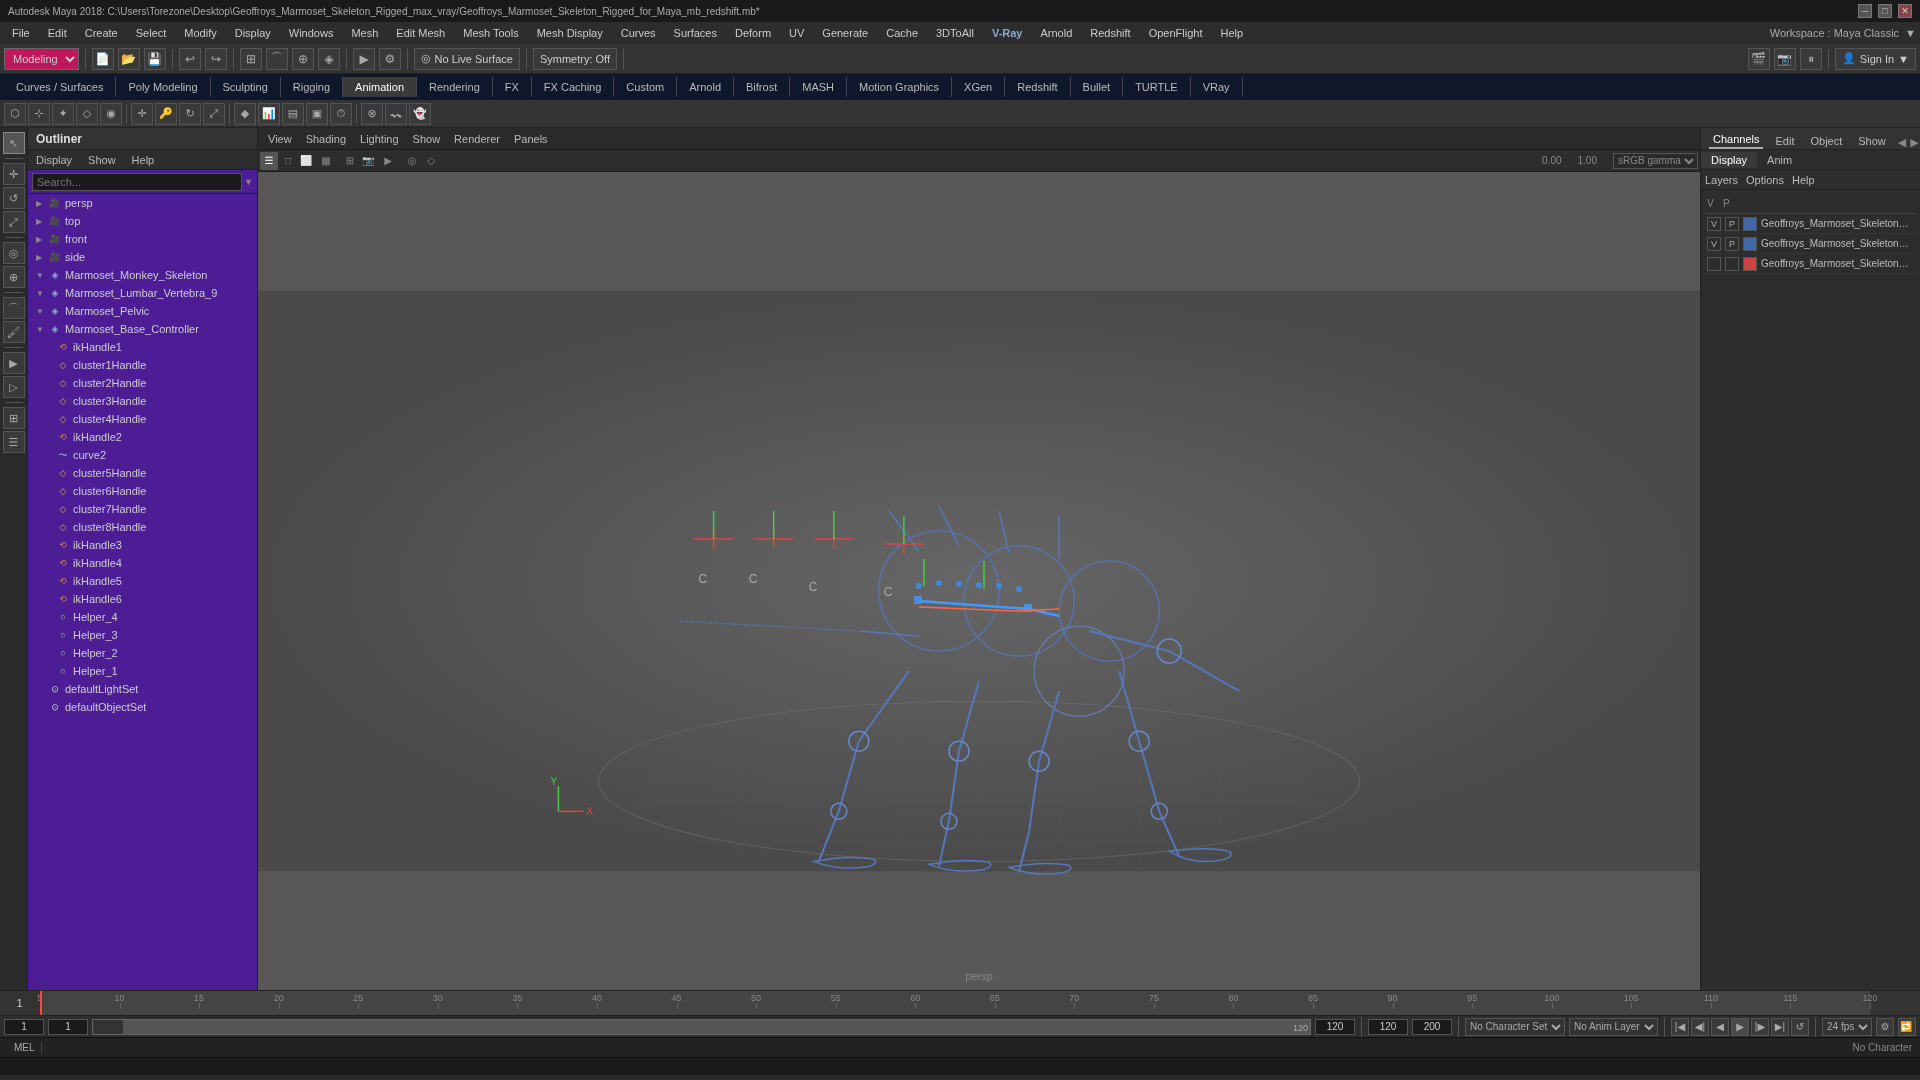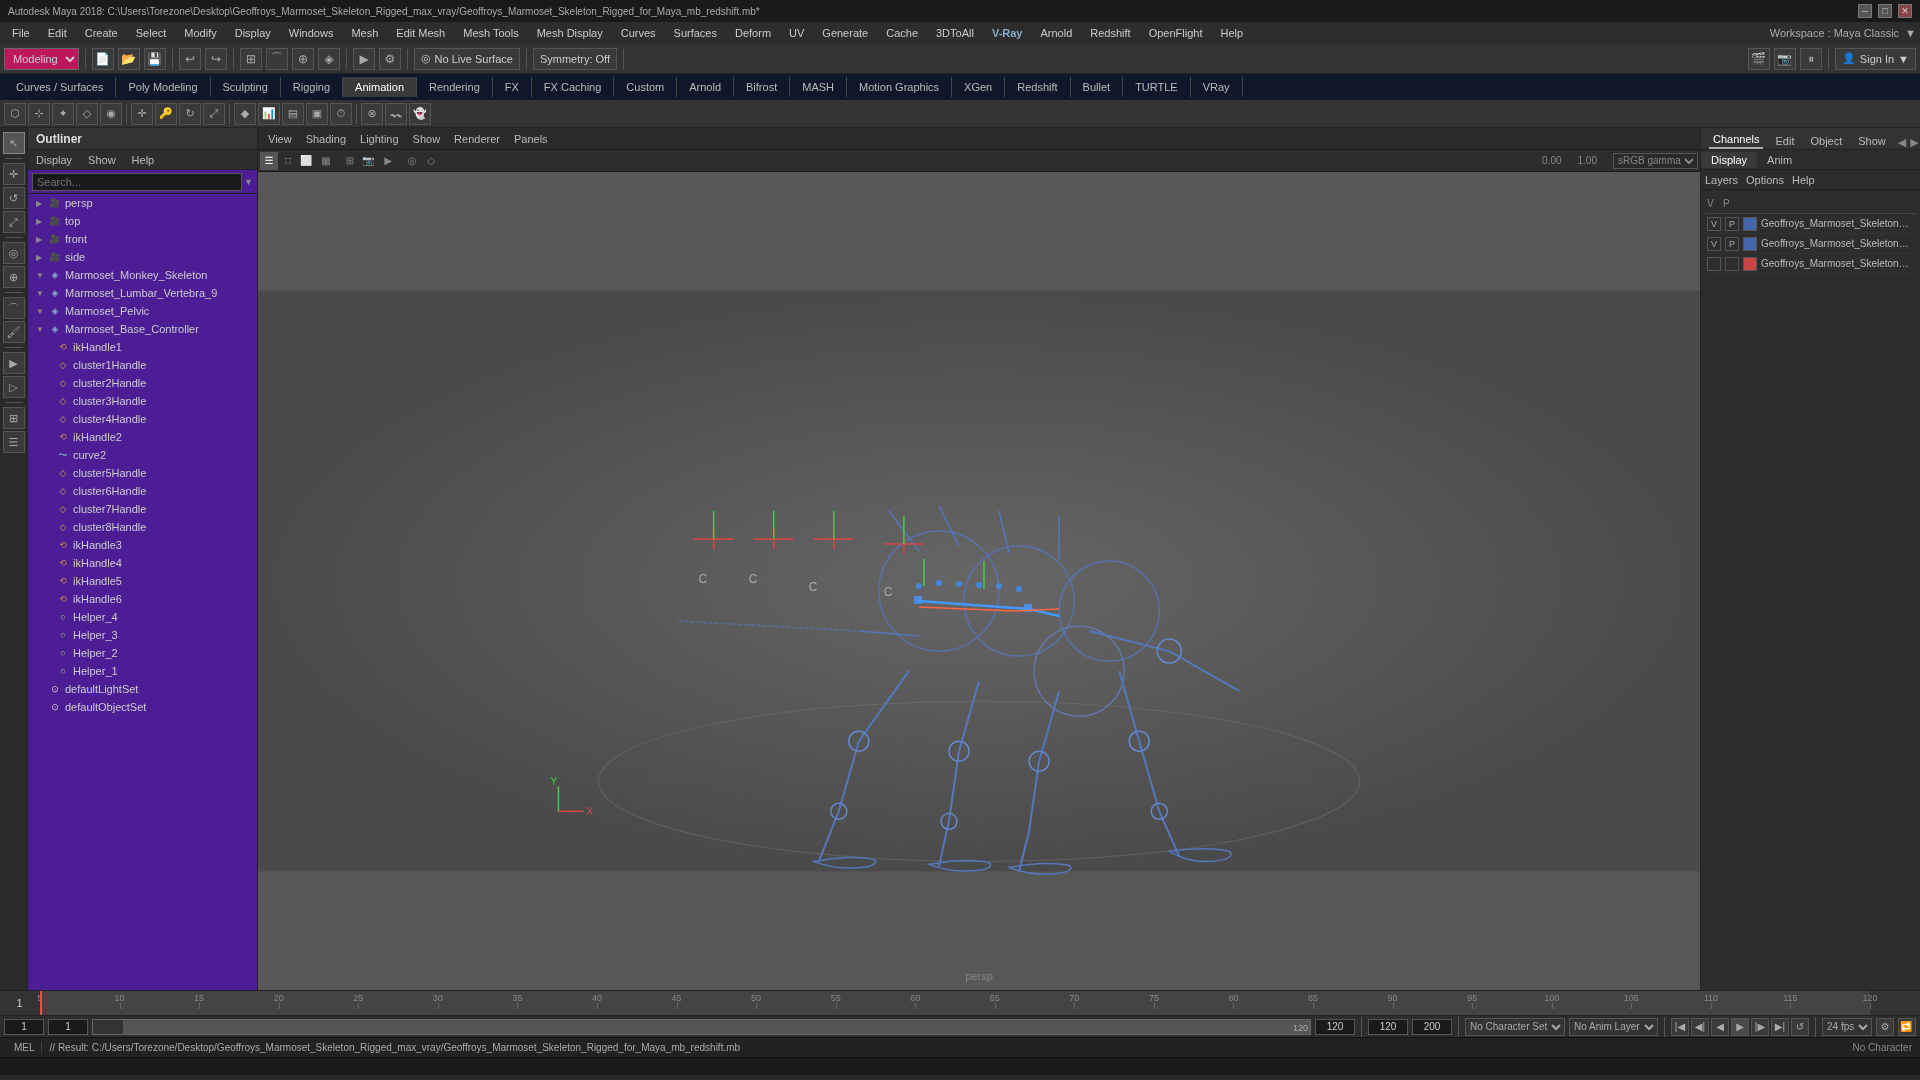--- a/index.html
+++ b/index.html
@@ -1156,20 +1156,19 @@
       <select style="background:#333; border:1px solid #555; color:#aaa; font-size:10px; height:18px;">
         <option>24 fps</option>
       </select>
     </div>
     <div class="pb-btn">⚙</div>
     <div class="pb-btn">🔁</div>
   </div>
 
   <div id="status-bar">
     <span id="status-mel">MEL</span>
-    <span id="status-msg">// Result: C:/Users/Torezone/Desktop/Geoffroys_Marmoset_Skeleton_Rigged_max_vray/Geoffroys_Marmoset_Skeleton_Rigged_for_Maya_mb_redshift.mb</span>
     <span style="font-size:10px; color:#888; margin-left:auto;">No Character</span>
   </div>
 
   <div style="height:18px; background:#1a1a1a; display:flex; align-items:center; padding:0 8px; border-top:1px solid #111;">
     <span style="font-size:12px; color:#888;margin-top:40px;">Move Tool: Select an object to move.</span>
   </div>
 </div>
 
 </body></html>

